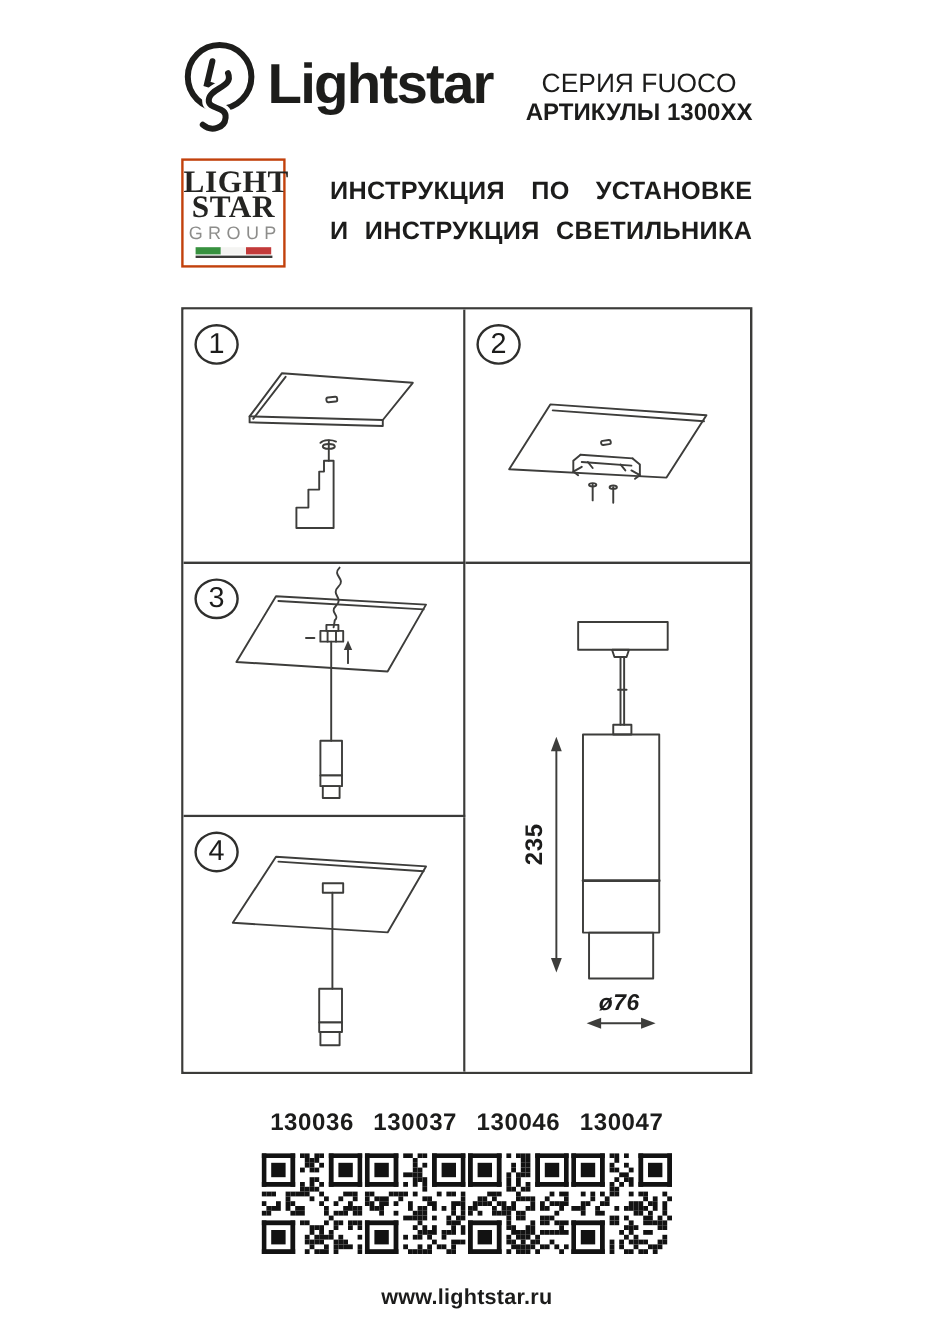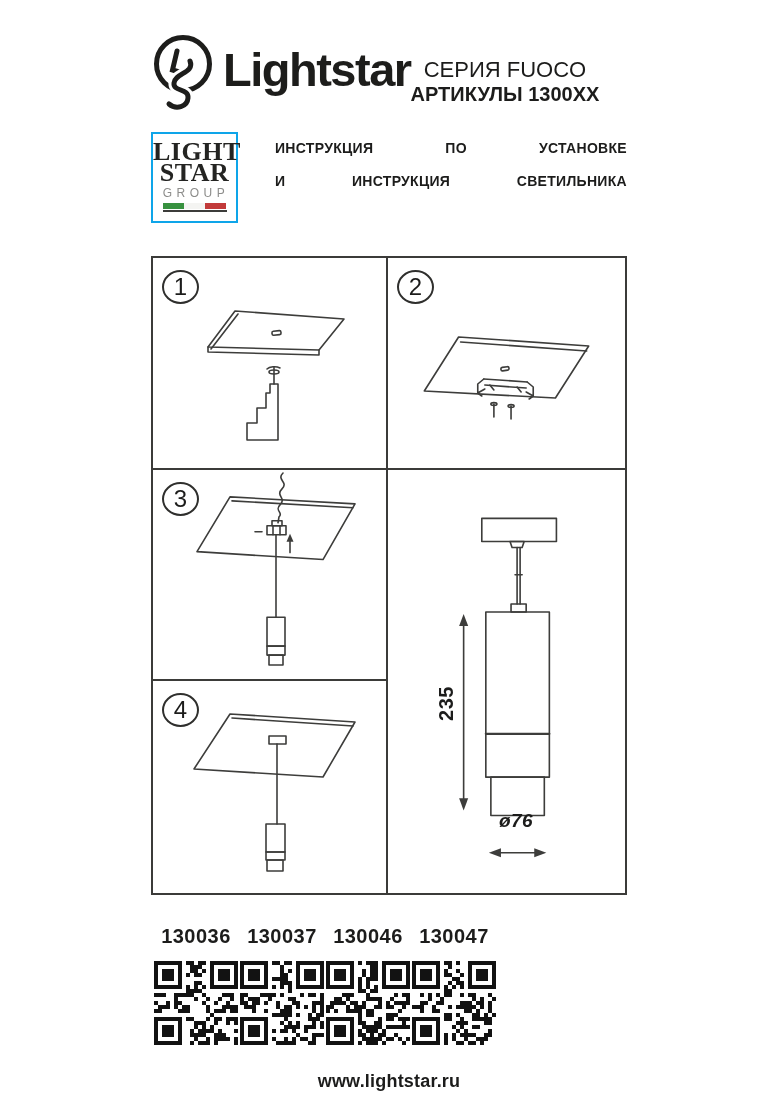--- a/index.html
+++ b/index.html
@@ -2,59 +2,59 @@
 <html><head>
 <meta charset="utf-8">
 <style>
   * { margin:0; padding:0; box-sizing:border-box; }
   html,body { background:#ffffff; }
   body { width:778px; height:1100px; font-family:"Liberation Sans", sans-serif; color:#1c1c1b; }
   .page { position:relative; width:778px; height:1100px; overflow:hidden; background:#fff; }
   .content { width:476px; margin:0 auto; padding-top:30px; }
 
   
-  .header { display:flex; justify-content:flex-start; align-items:flex-start; height:86px; }
+  .header { display:flex; justify-content:space-between; align-items:flex-start; height:86px; }
   .logo { display:flex; align-items:flex-start; }
   .bulb-svg { width:64px; height:84px; display:block; }
   .wordmark { font-size:47px; font-weight:bold; letter-spacing:-1.5px; margin-top:12px; margin-left:8px; color:#1d1d1b; }
   .series-block { text-align:center; margin-top:27px; line-height:25px; }
   .series-line1 { font-size:22px; font-weight:normal; }
   .series-line2 { font-size:20px; font-weight:bold; }
 
   
   .subheader { display:flex; justify-content:space-between; margin-top:16px; height:96px; }
-  .lsg-box { width:87px; height:91px; border:2px solid #0ea5e9; padding-top:7px; text-align:center; }
+  .lsg-box { width:87px; height:91px; border:2px solid #c2410c; padding-top:7px; text-align:center; }
   .lsg-word { font-family:"Liberation Serif", serif; font-weight:bold; font-size:26px; line-height:21px; letter-spacing:0.5px; color:#242422; }
-  .lsg-group { font-size:12px; letter-spacing:4.5px; color:#8d8d8b; margin-top:3px; margin-left:3px; }
+  .lsg-group { font-size:15px; letter-spacing:4.5px; color:#8d8d8b; margin-top:3px; margin-left:3px; }
   .flag { width:64px; height:6px; margin:3px auto 0; display:flex; }
   .flag div { flex:1; }
   .flag-underline { width:64px; height:2px; background:#3c3c3a; margin:1px auto 0; }
-  .doc-title { width:352px; font-size:14px; font-weight:bold; line-height:33px; letter-spacing:0.3px; }
+  .doc-title { width:352px; margin-top:11px; font-size:21px; font-weight:bold; line-height:33px; letter-spacing:0.3px; }
   .doc-title .tline { text-align:justify; text-align-last:justify; }
 
   
   .grid { margin-top:28px; width:476px; height:639px; border:2px solid #3b3b39; display:grid;
           grid-template-columns:235px 1fr; grid-template-rows:212px 211px 1fr; }
   .cell { position:relative; background:#fff; }
   .c1 { grid-column:1; grid-row:1; border-right:2px solid #3b3b39; border-bottom:2px solid #3b3b39; }
   .c2 { grid-column:2; grid-row:1; border-bottom:2px solid #3b3b39; }
   .c3 { grid-column:1; grid-row:2; border-right:2px solid #3b3b39; border-bottom:2px solid #3b3b39; }
   .c4 { grid-column:1; grid-row:3; border-right:2px solid #3b3b39; }
   .cf { grid-column:2; grid-row:2 / span 2; }
   .cell svg.draw { position:absolute; left:0; top:0; width:100%; height:100%; }
   .badge { position:absolute; left:9px; top:12px; width:37px; height:34px; border:2px solid #2f2f2d;
            border-radius:50%; display:flex; align-items:center; justify-content:center;
            font-size:24px; color:#1c1c1b; background:#fff; }
   .dim-v { position:absolute; left:28px; top:222px; width:60px; text-align:center;
            transform:rotate(-90deg); font-size:20px; font-weight:600; letter-spacing:0.5px; }
-  .dim-h { position:absolute; left:95px; top:340px; width:66px; text-align:center;
+  .dim-h { position:absolute; left:95px; top:356px; width:66px; text-align:center;
            font-size:19px; font-weight:600; font-style:italic; letter-spacing:0.5px; }
 
   
-  .qr-row { display:flex; justify-content:flex-start; margin-top:30px; width:472px; margin-left:2px; }
+  .qr-row { display:flex; justify-content:center; margin-top:30px; width:472px; margin-left:2px; }
   .qr-item { width:86px; text-align:center; }
   .qr-label { font-size:20px; font-weight:bold; letter-spacing:0.5px; white-space:nowrap; }
   .qr-box { margin-top:13px; width:84px; height:84px; margin-left:1px; }
 
   
   .footer { margin-top:26px; text-align:center; font-size:18px; font-weight:bold; letter-spacing:0.2px; }
 
   .stroke { fill:none; stroke:#3d3d3b; stroke-width:1.6; stroke-linecap:round; stroke-linejoin:round; }
   .fillink { fill:#3d3d3b; stroke:none; }
 </style>

